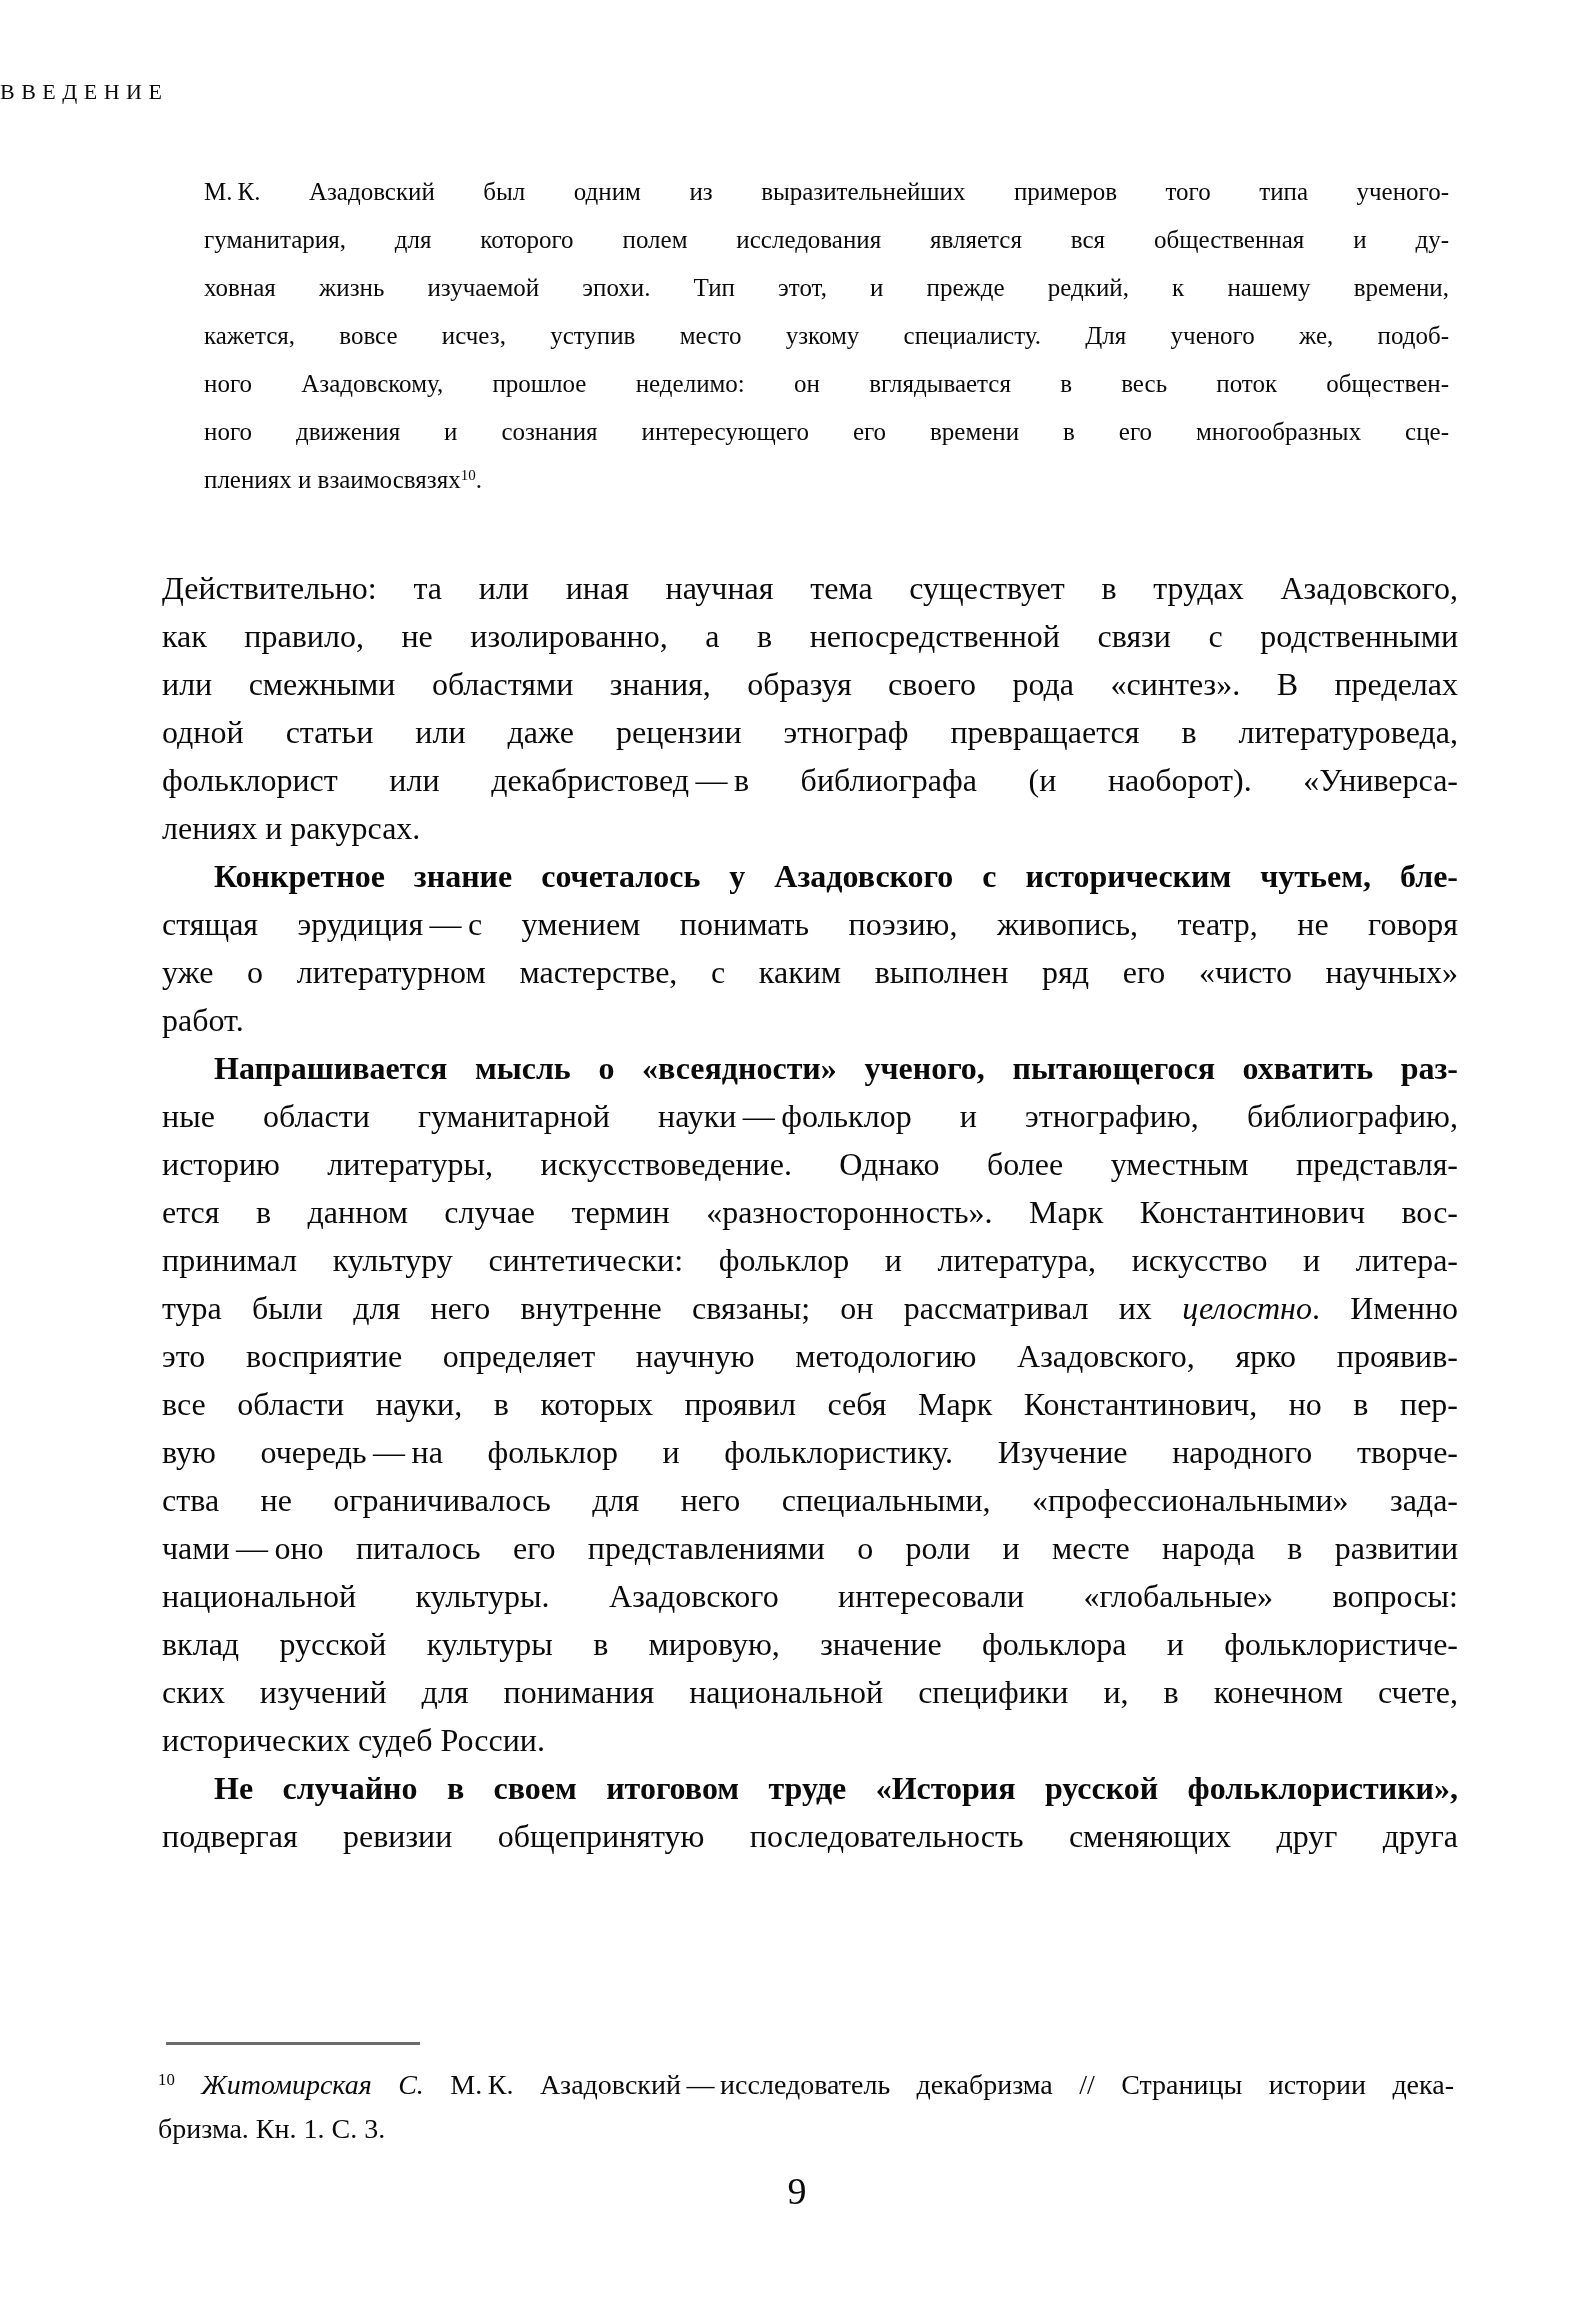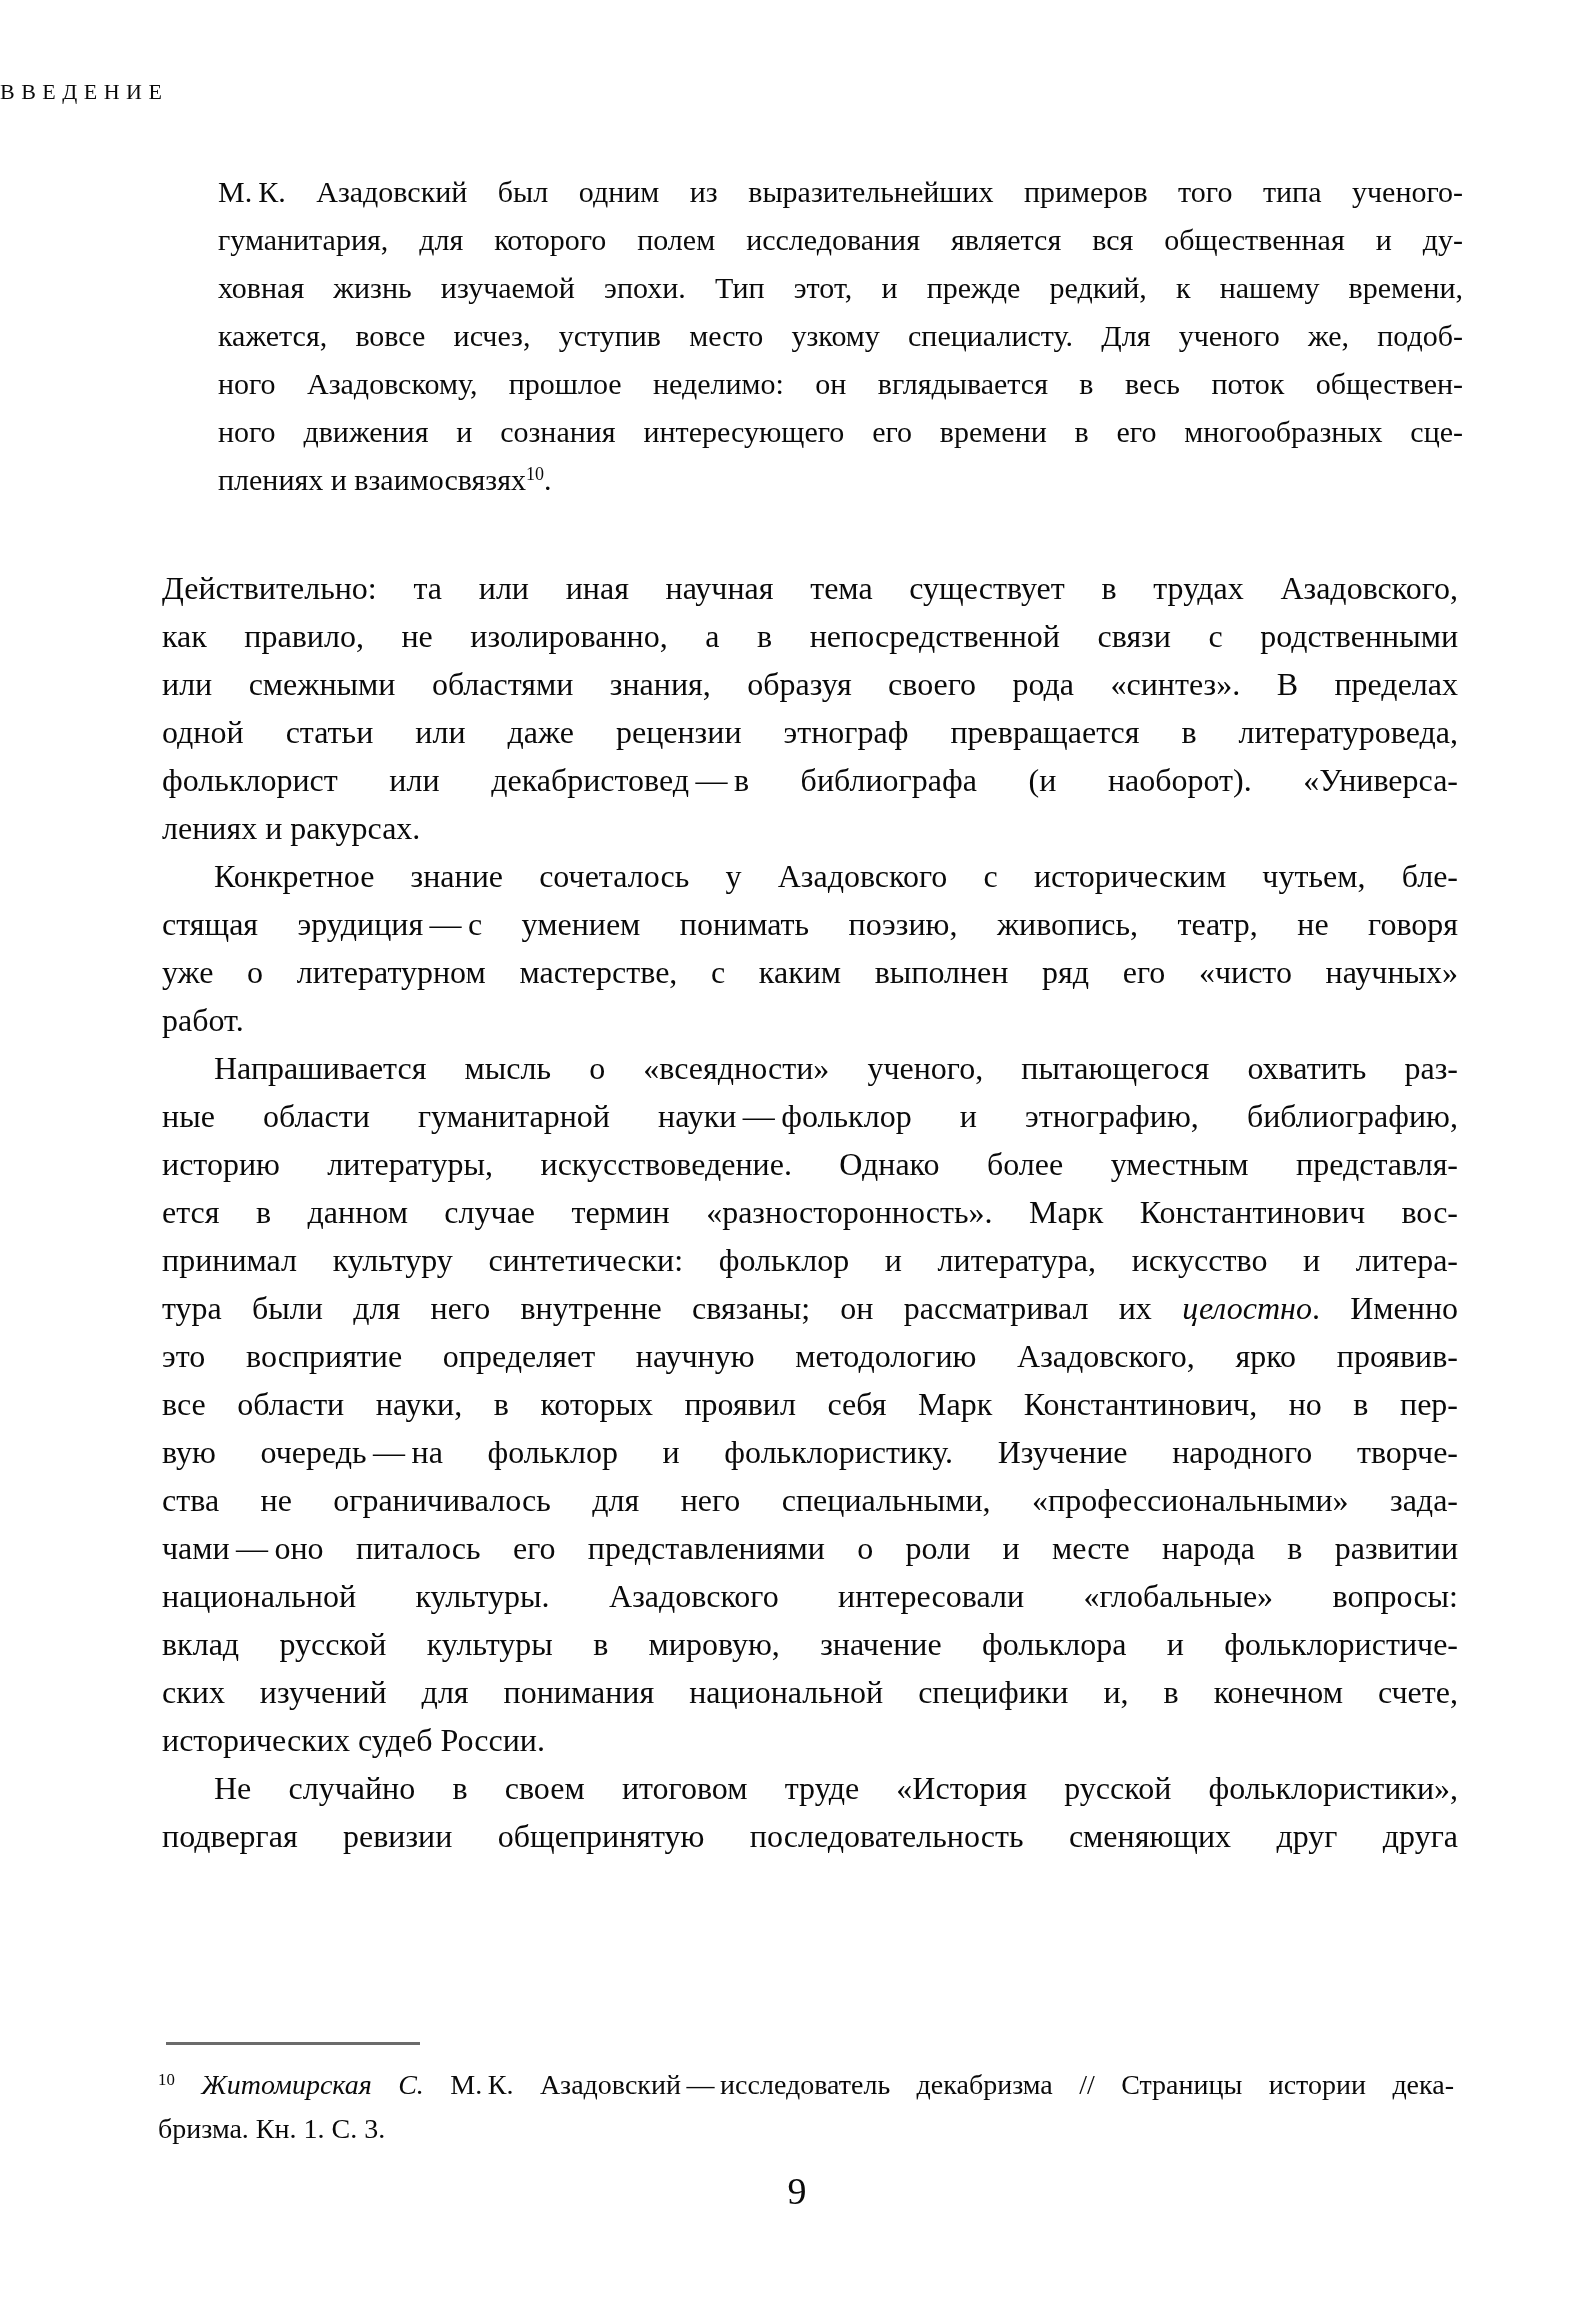--- a/index.html
+++ b/index.html
@@ -18,34 +18,34 @@
   }
   .running-head{
     position:absolute;
     top:79px;left:0;width:100%;
     font-size:22px;
     letter-spacing:6.5px;
     font-weight:400;
   }
   .quote-block{
     position:absolute;
-    left:218px;top:168px;width:1245px;
-    font-size:30px;
+    left:204px;top:168px;width:1245px;
+    font-size:25px;
     line-height:48px;
   }
   .body-block{
     position:absolute;
     left:162px;top:564px;width:1296px;
     font-size:32px;
     line-height:48px;
   }
   .ln{width:100%;}
   .j{text-align:justify;text-align-last:justify;}
   .l{text-align:left;text-align-last:left;}
-  .ind{text-indent:52px;}
+  .ind{text-indent:52px;font-weight:bold;}
   .it{font-style:italic;}
   sup.fnref{
     font-size:60%;
     line-height:0;
     vertical-align:baseline;
     position:relative;
     top:-0.55em;
     margin-top:24px;
   }
   .footnote-rule{

